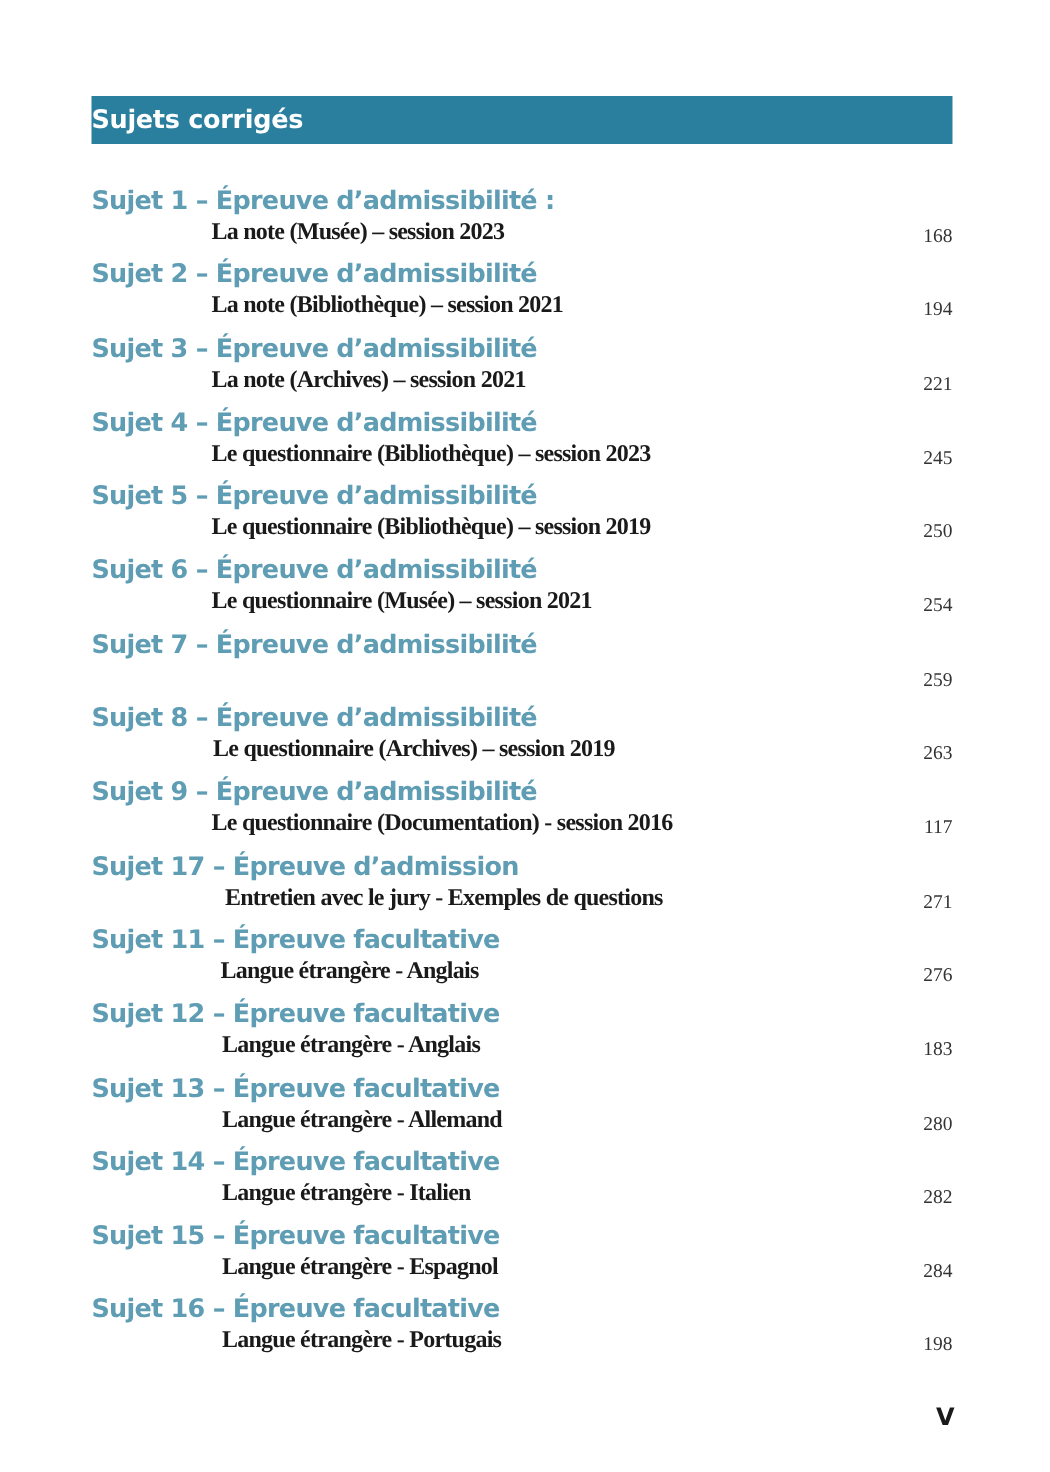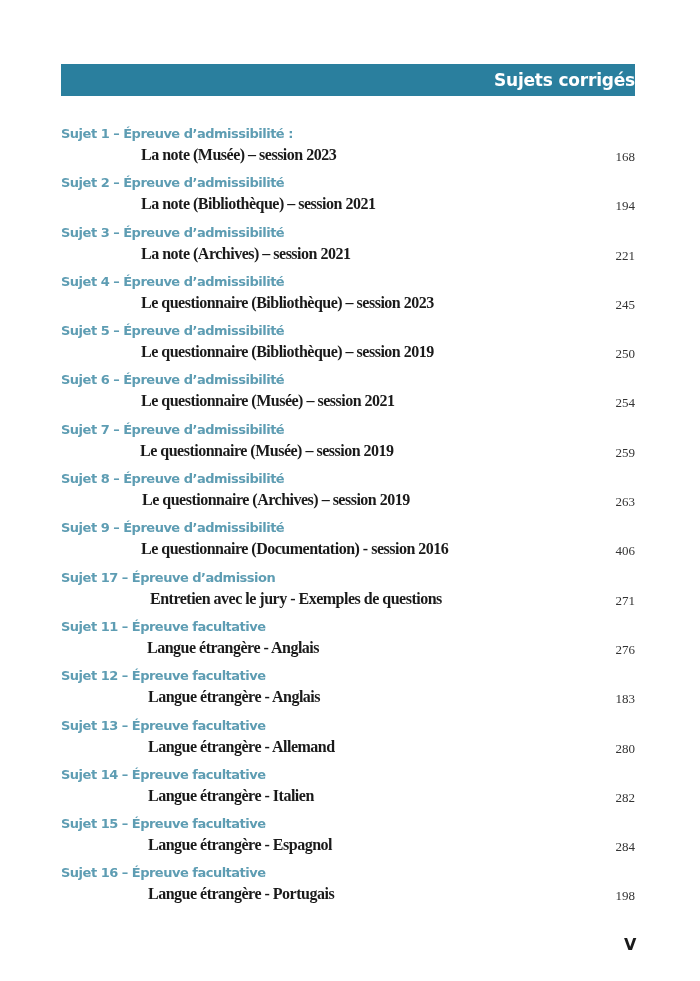--- a/index.html
+++ b/index.html
@@ -17,21 +17,21 @@
     .header-bar {
       position: absolute;
       left: 61px;
       top: 64px;
       width: 574px;
       height: 32px;
       background: #2a7f9e;
       color: #ffffff;
       display: flex;
       align-items: center;
-      justify-content: flex-end;
+      justify-content: flex-start;
       font-family: "DejaVu Sans", sans-serif;
       font-weight: bold;
       font-size: 17px;
       letter-spacing: -0.2px;
     }
     .toc {
       position: absolute;
       left: 61px;
       top: 123px;
       width: 574px;
@@ -40,21 +40,21 @@
       position: relative;
       height: 49.3px;
     }
     .entry-heading {
       position: absolute;
       left: 0;
       top: 0;
       color: #5e9db3;
       font-family: "DejaVu Sans", sans-serif;
       font-weight: bold;
-      font-size: 13px;
+      font-size: 17px;
       letter-spacing: -0.5px;
       white-space: nowrap;
       line-height: 22px;
     }
     .entry-title {
       position: absolute;
       top: 21px;
       color: #1a1a1a;
       font-family: Liberation Serif, serif;
       font-weight: bold;
@@ -115,32 +115,31 @@
     <div class="entry-title" style="left:80px">Le questionnaire (Bibliothèque) – session 2019</div>
     <div class="entry-page">250</div>
   </div>
   <div class="entry">
     <div class="entry-heading">Sujet 6 – Épreuve d’admissibilité</div>
     <div class="entry-title" style="left:80px">Le questionnaire (Musée) – session 2021</div>
     <div class="entry-page">254</div>
   </div>
   <div class="entry">
     <div class="entry-heading">Sujet 7 – Épreuve d’admissibilité</div>
-    <div class="entry-title" style="left:79px">Le questionnaire (Musée) – session 2019</div>
     <div class="entry-page">259</div>
   </div>
   <div class="entry">
     <div class="entry-heading">Sujet 8 – Épreuve d’admissibilité</div>
     <div class="entry-title" style="left:81px">Le questionnaire (Archives) – session 2019</div>
     <div class="entry-page">263</div>
   </div>
   <div class="entry">
     <div class="entry-heading">Sujet 9 – Épreuve d’admissibilité</div>
     <div class="entry-title" style="left:80px">Le questionnaire (Documentation) - session 2016</div>
-    <div class="entry-page">406</div>
+    <div class="entry-page">117</div>
   </div>
   <div class="entry">
     <div class="entry-heading">Sujet 17 – Épreuve d’admission</div>
     <div class="entry-title" style="left:89px">Entretien avec le jury - Exemples de questions</div>
     <div class="entry-page">271</div>
   </div>
   <div class="entry">
     <div class="entry-heading">Sujet 11 – Épreuve facultative</div>
     <div class="entry-title" style="left:86px">Langue étrangère - Anglais</div>
     <div class="entry-page">276</div>

